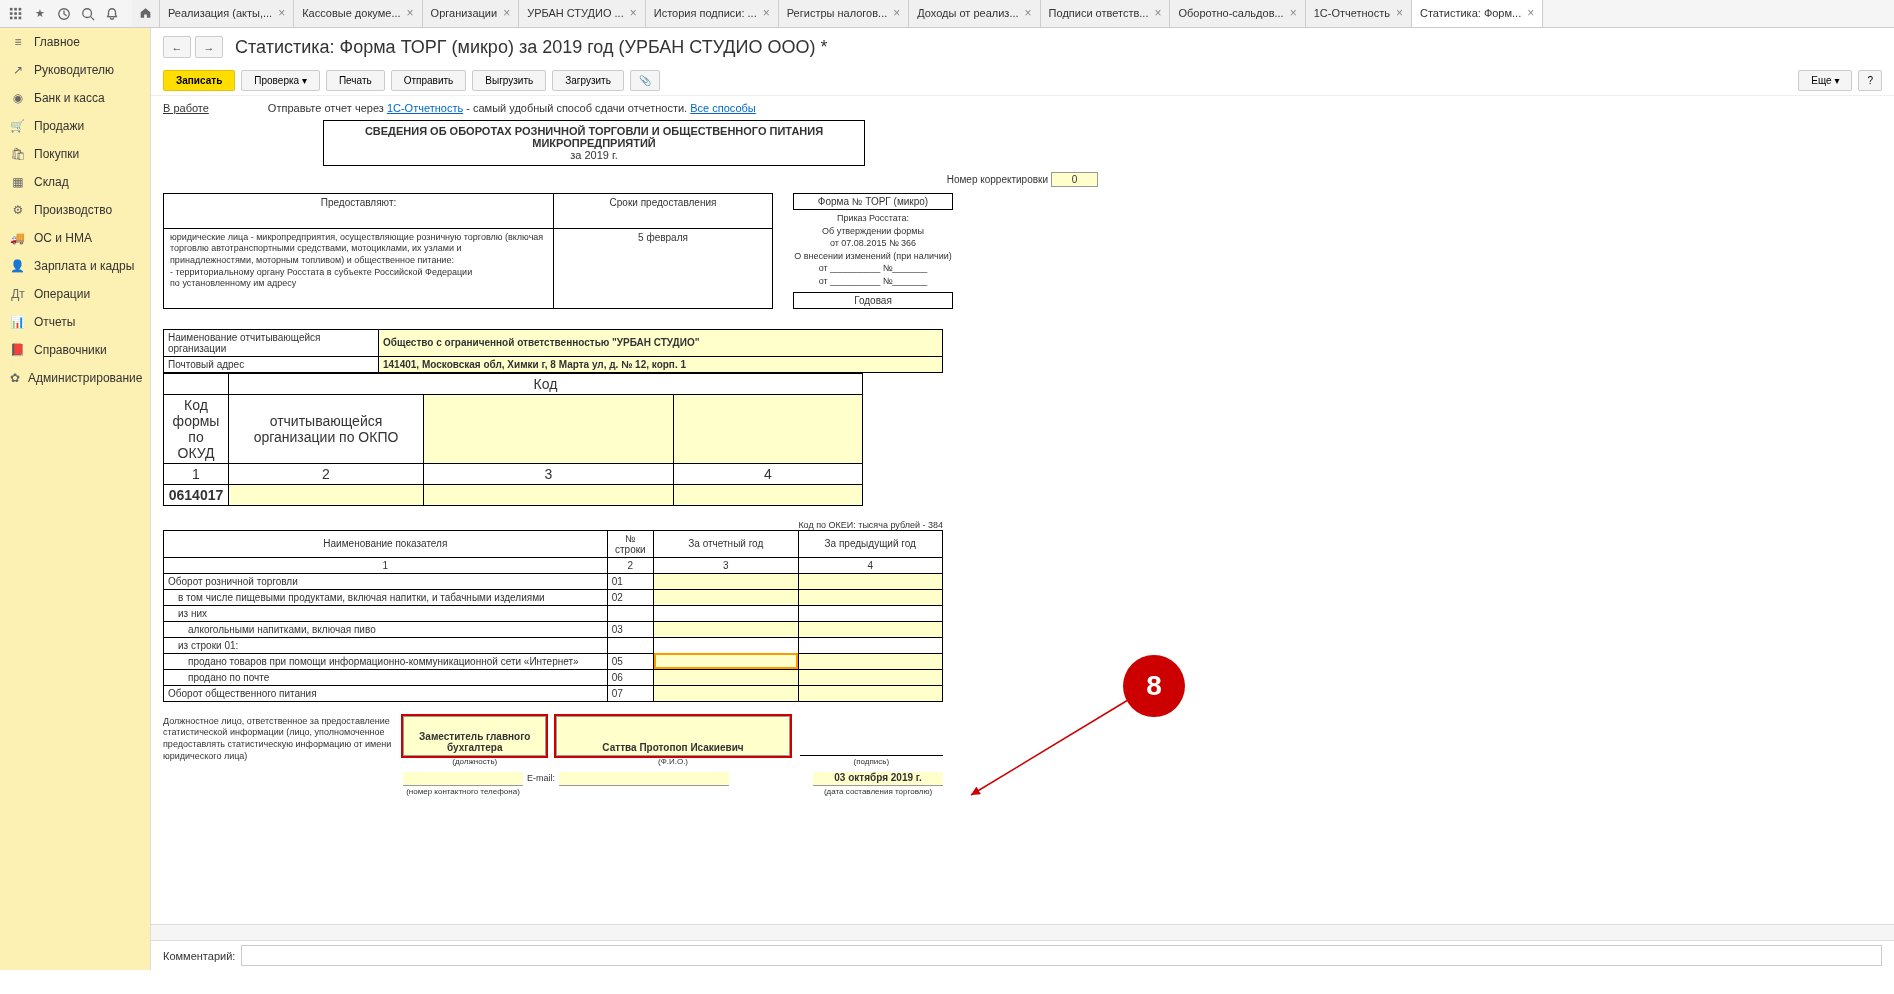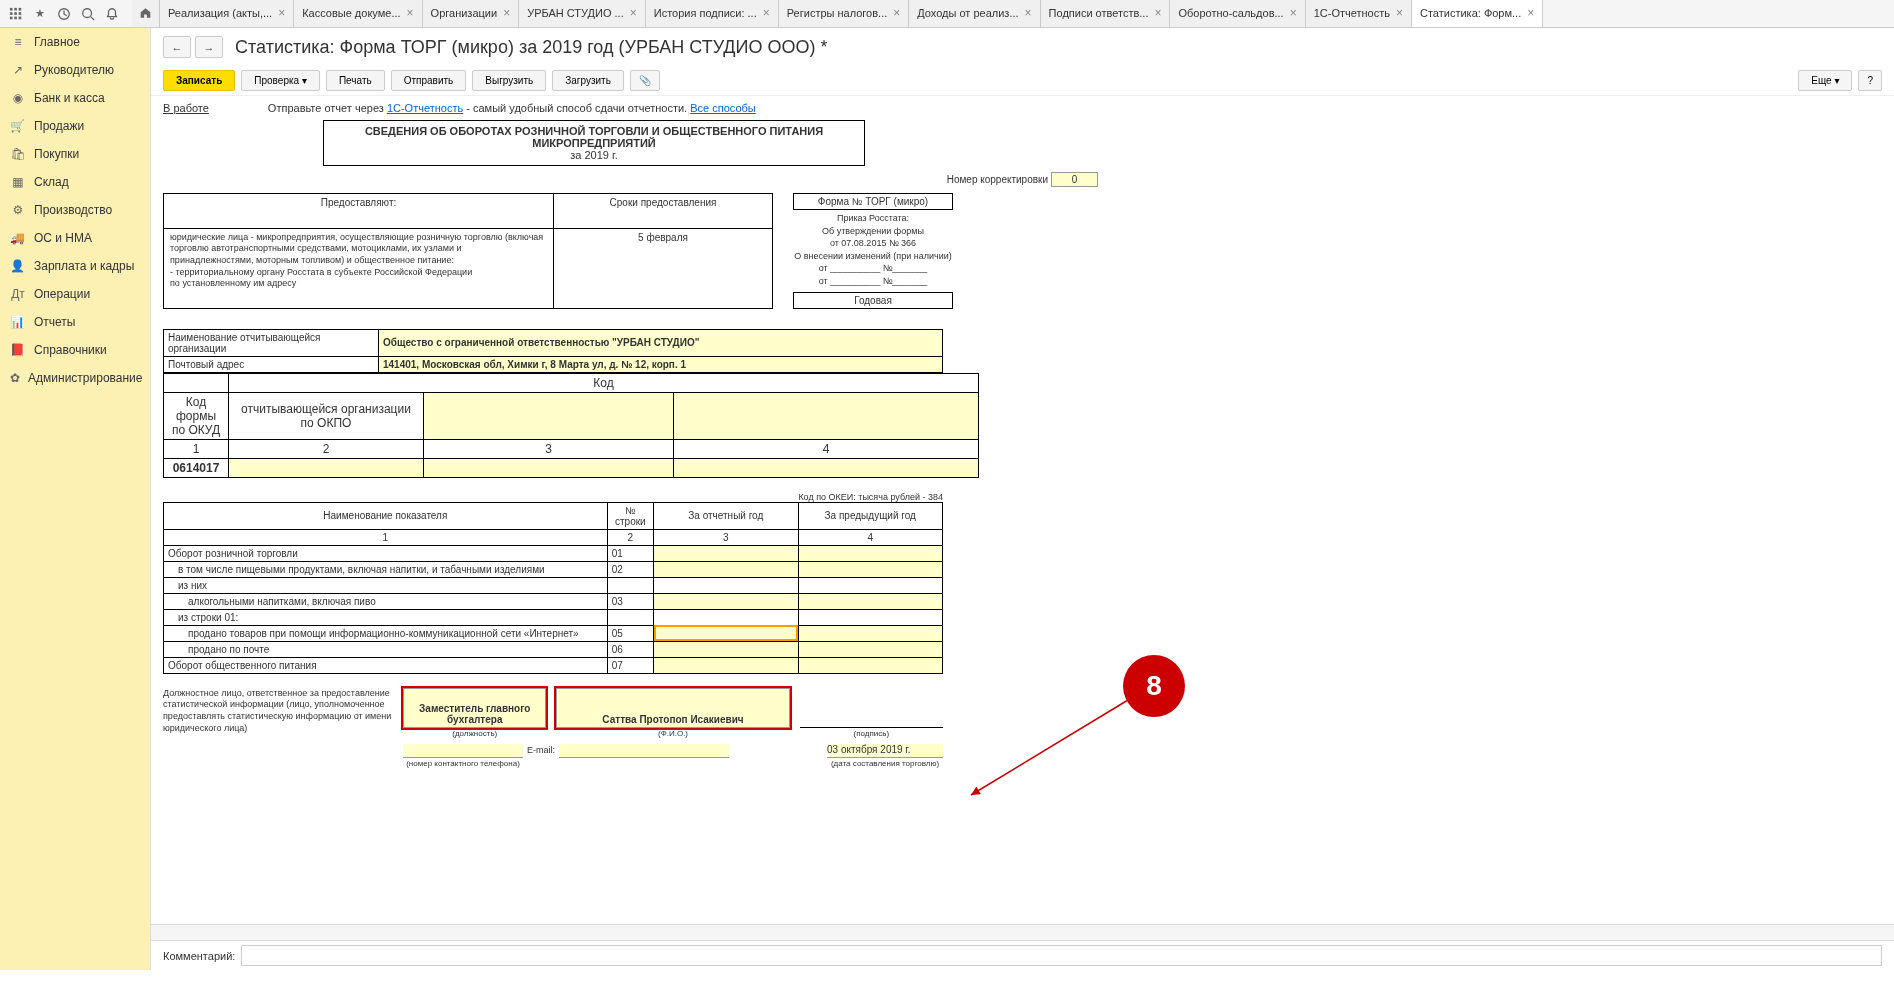--- a/index.html
+++ b/index.html
@@ -67,21 +67,21 @@
 .form-box { border: 1px solid #000; text-align: center; font-size: 10px; padding: 2px 8px; }
 .form-info { font-size: 9px; text-align: center; line-height: 1.4; margin-top: 2px; }
 .year-box { border: 1px solid #000; text-align: center; padding: 2px 30px; margin-top: 4px; font-size: 10px; }
 
 
 .org-table { border-collapse: collapse; font-size: 10px; margin-top: 20px; width: 780px; }
 .org-table td { border: 1px solid #000; padding: 2px 4px; }
 .org-table .label-cell { background: #fff; }
 .org-table .value-cell { background: #ffffcc; font-weight: bold; }
 
-.code-table { border-collapse: collapse; font-size: 12px; width: 816px; }
+.code-table { border-collapse: collapse; font-size: 14px; width: 700px; }
 .code-table td, .code-table th { border: 1px solid #000; padding: 2px 4px; text-align: center; }
 .code-table .yellow { background: #ffffcc; }
 
 
 .data-table-label { text-align: right; font-size: 9px; margin-top: 14px; width: 780px; }
 .data-table { border-collapse: collapse; font-size: 10px; width: 780px; }
 .data-table td, .data-table th { border: 1px solid #000; padding: 2px 4px; }
 .data-table th { text-align: center; font-weight: normal; }
 .data-table .num-col { width: 45px; }
 .data-table .data-col { width: 140px; background: #ffffcc; }
@@ -96,21 +96,21 @@
 .sig-fields { flex: 1; display: flex; gap: 10px; }
 .sig-box { flex: 1; position: relative; }
 .sig-box-inner { background: #ffffcc; border: 1px solid #999; height: 40px; display: flex; align-items: flex-end; justify-content: center; padding: 2px; font-size: 10px; font-weight: bold; text-align: center; }
 .sig-box.highlighted { }
 .sig-box.highlighted .sig-box-inner { outline: 2px solid #cc0000; }
 .sig-caption { text-align: center; font-size: 8px; margin-top: 1px; }
 
 .sig-row2 { display: flex; gap: 10px; margin-top: 6px; width: 780px; font-size: 9px; justify-content: flex-end; }
 .sig-row2 .phone-group { display: flex; align-items: flex-start; gap: 4px; }
 .sig-row2 .yellow-line { background: #ffffcc; border-bottom: 1px solid #999; height: 14px; width: 120px; }
-.sig-row2 .date-line { background: #ffffcc; border-bottom: 1px solid #999; height: 14px; width: 116px; font-weight: normal; font-size: 10px; }
+.sig-row2 .date-line { background: #ffffcc; border-bottom: 1px solid #999; height: 14px; width: 130px; text-align: center; font-weight: bold; font-size: 10px; }
 
 
 .callout { position: absolute; left: 960px; top: 535px; width: 62px; height: 62px; background: #c00; border-radius: 50%; display: flex; align-items: center; justify-content: center; color: #fff; font-size: 28px; font-weight: bold; }
 .callout-line { position: absolute; pointer-events: none; }
 
 
 .h-scroll { height: 16px; border-top: 1px solid #ddd; background: #f5f5f5; }
 
 
 .comment-bar { padding: 4px 12px; display: flex; align-items: center; gap: 6px; border-top: 1px solid #ddd; }

